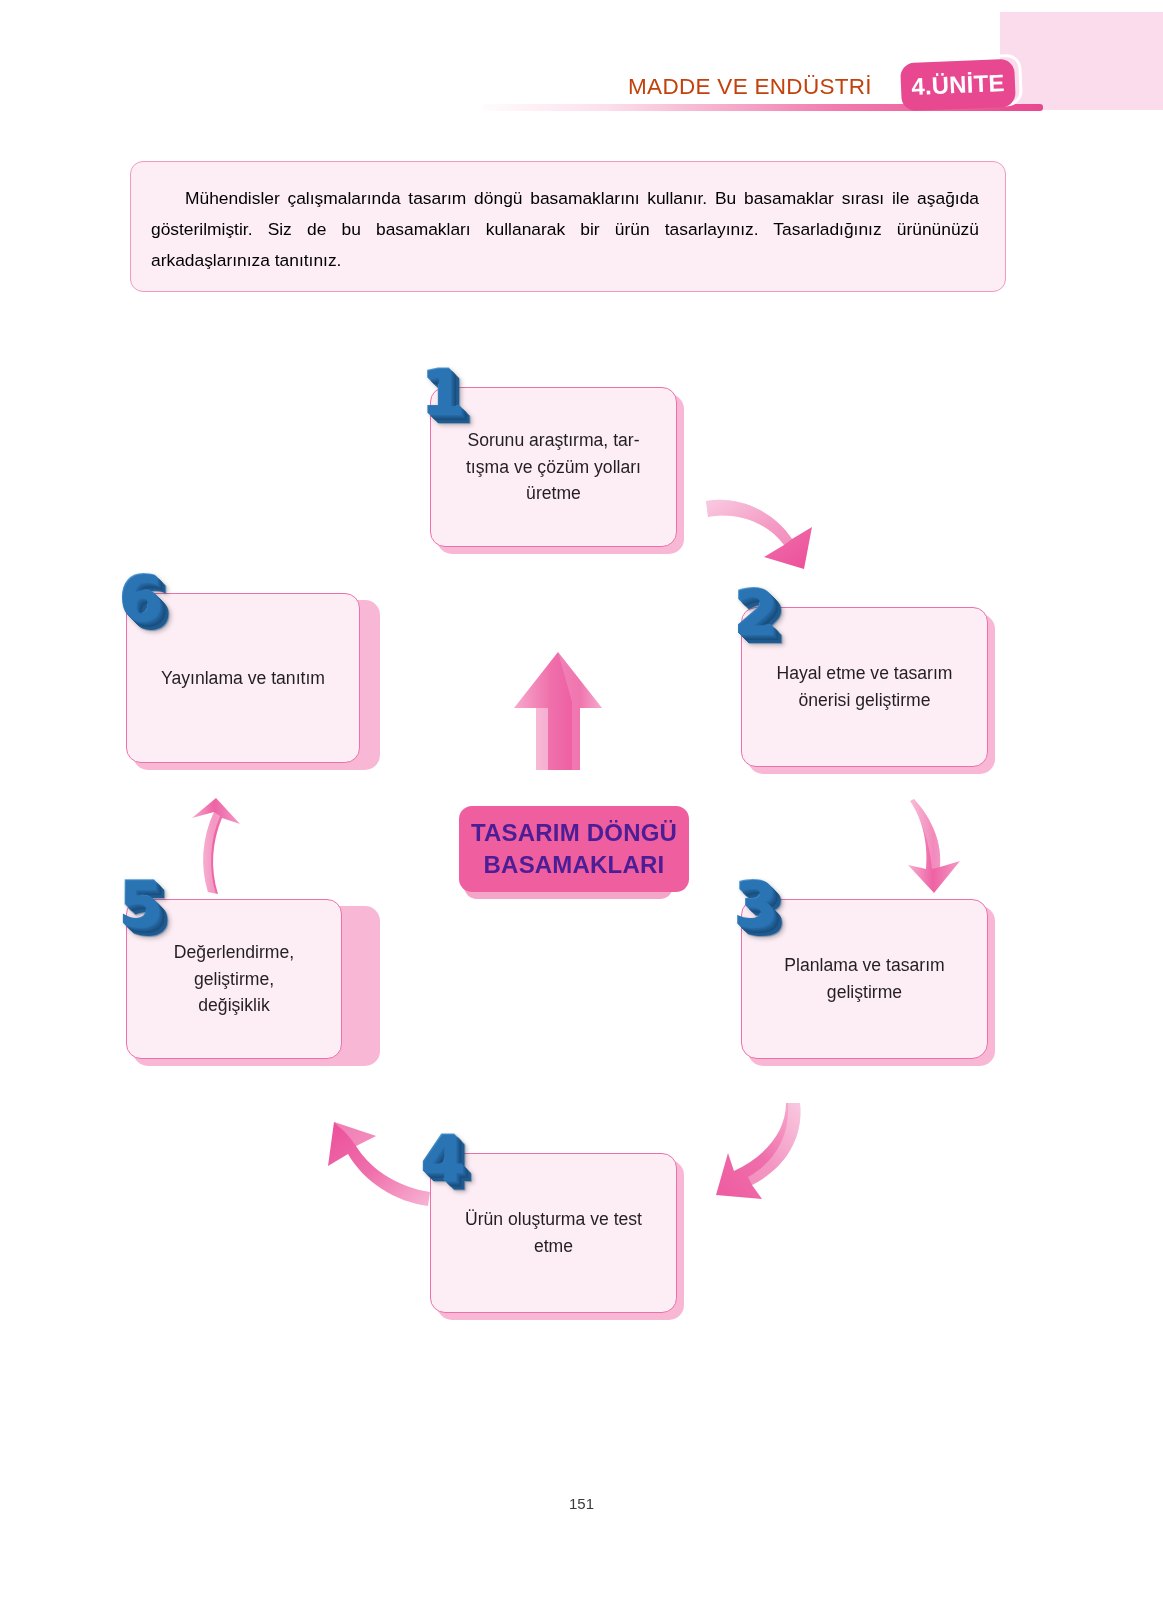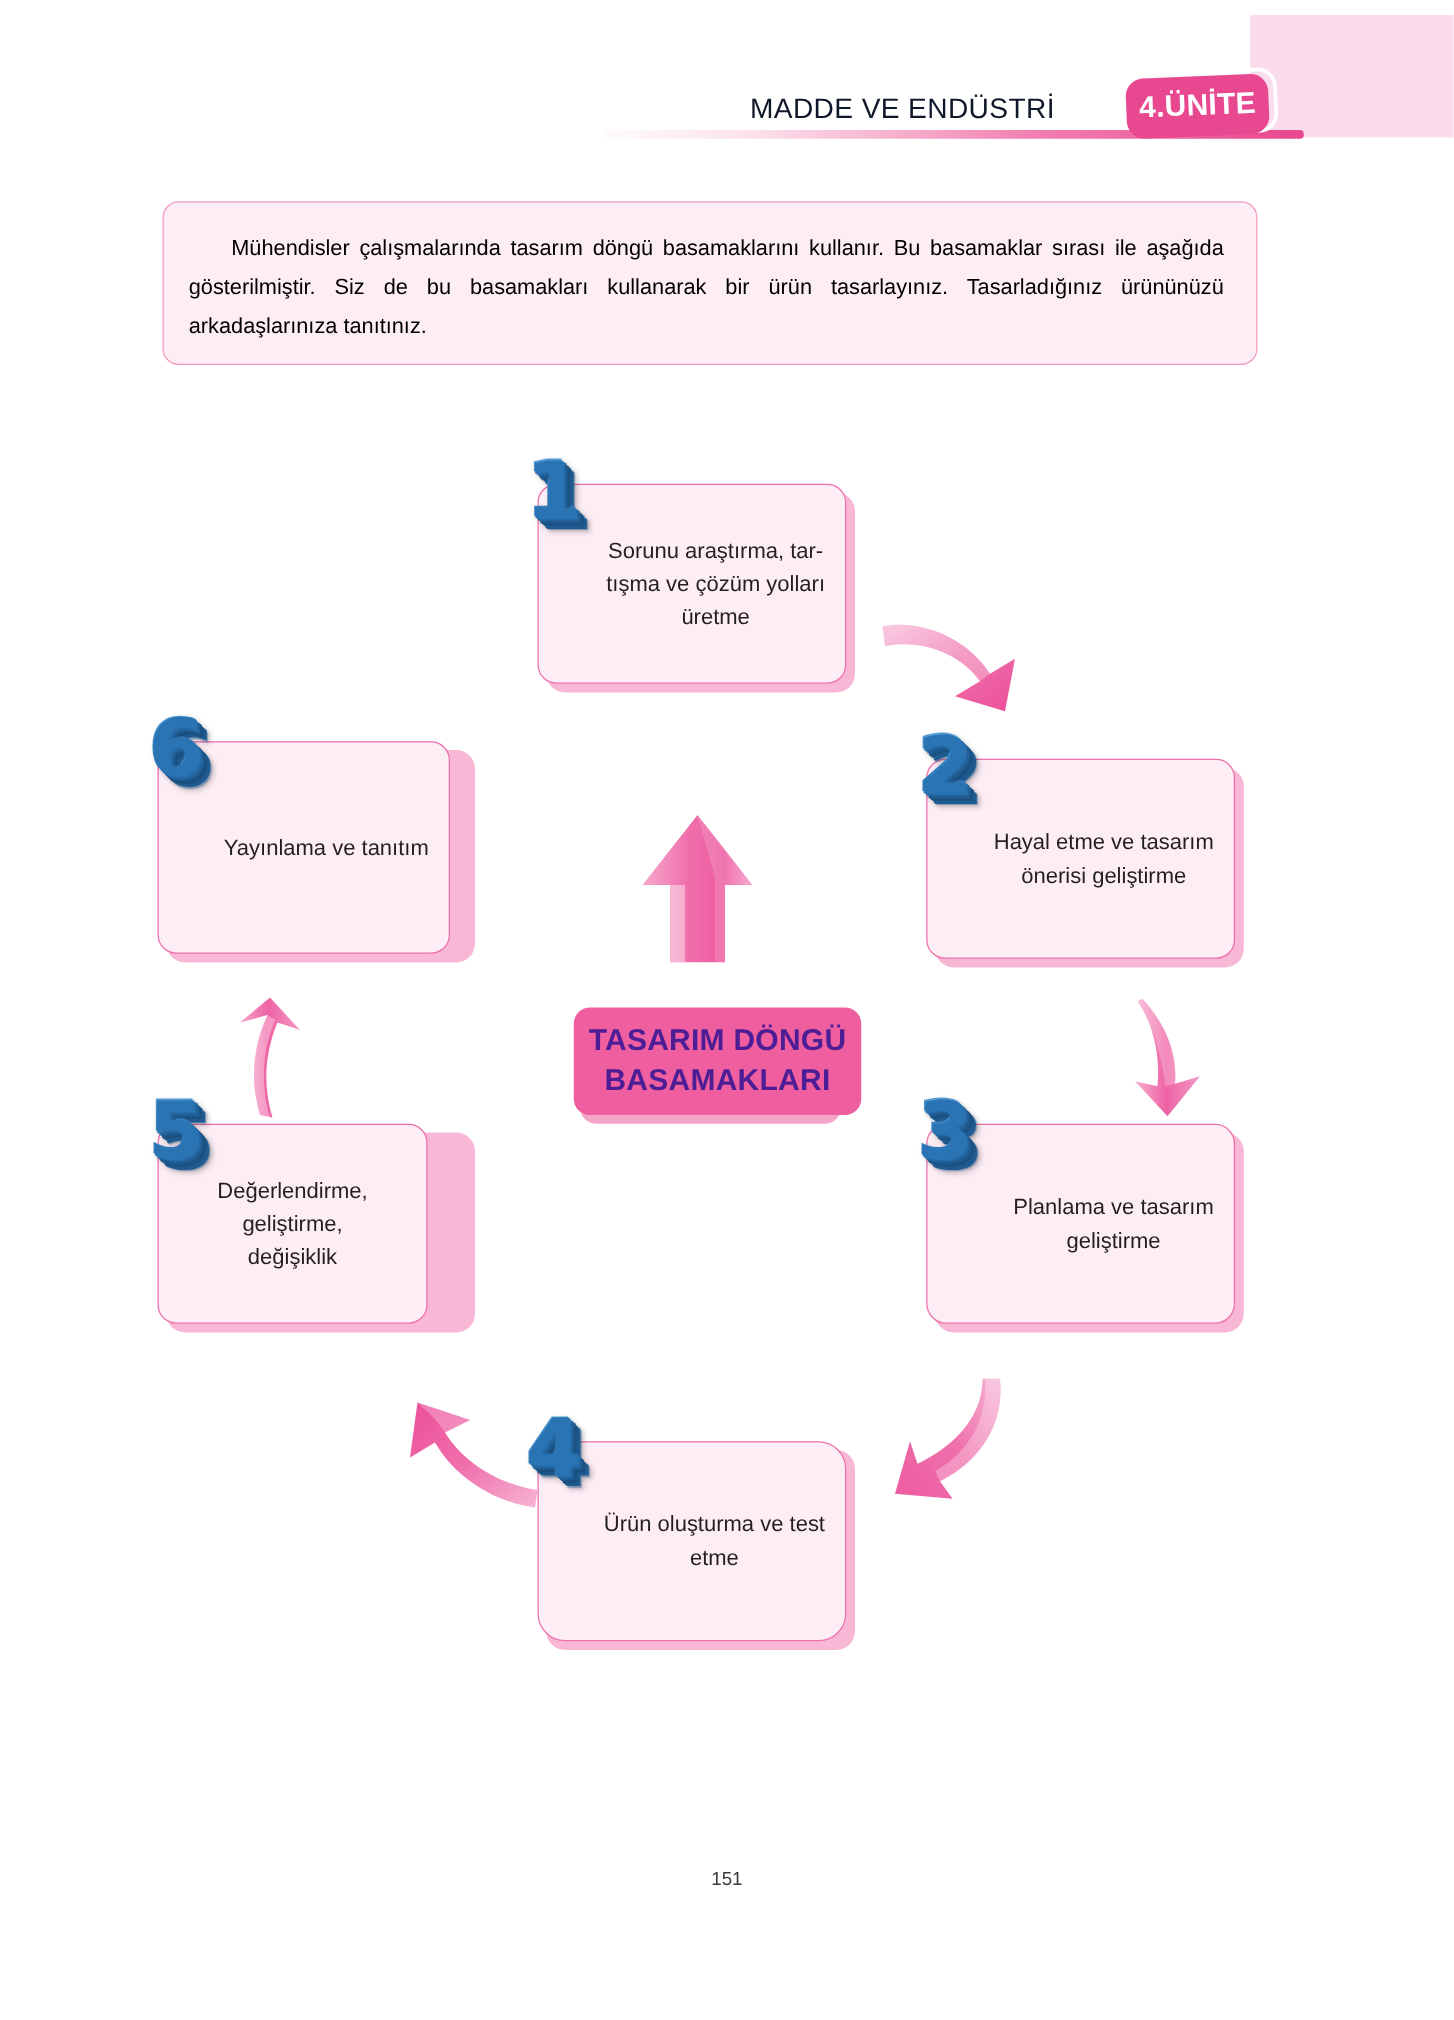--- a/index.html
+++ b/index.html
@@ -32,24 +32,24 @@
     position: absolute;
     left: 483px; top: 104px;
     width: 560px; height: 7px;
     background: linear-gradient(to right, rgba(236,83,148,0.02) 0%, rgba(236,83,148,0.18) 22%, rgba(236,83,148,0.75) 62%, #e8478e 100%);
     border-radius: 0 3px 3px 0;
   }
   #header-title {
     position: absolute;
     left: 600px; top: 74px;
     width: 300px;
-    text-align: left;
+    text-align: center;
     font-size: 22.5px;
     letter-spacing: .3px;
-    color: #0f172a;
+    color: #c2410c;
     white-space: nowrap;
   }
   #unit-badge-wrap {
     position: absolute;
     left: 901px; top: 60px;
     width: 122px; height: 52px;
   }
   #unit-badge-outline {
     position: absolute;
     left: 3px; top: -4px;
@@ -100,21 +100,21 @@
   #cycle { position: absolute; left: 0; top: 0; width: 1163px; height: 1616px; }
 
   .step-box {
     position: absolute;
     box-sizing: border-box;
     background: #fdeef5;
     border: 1.7px solid #ee70ab;
     border-radius: 15px;
     display: flex;
     align-items: center;
-    justify-content: flex-end;
+    justify-content: center;
     padding: 0 16px;
   }
   .step-shadow {
     position: absolute;
     background: #f8b7d4;
     border-radius: 15px;
   }
   .step-text {
     font-size: 17.6px;
     line-height: 1.52;
@@ -218,21 +218,21 @@
   <div class="step-num" style="left:733px; top:580px;">2</div>
 
   <div class="step-shadow" style="left:748px; top:906px; width:247px; height:160px;"></div>
   <div class="step-box" style="left:741px; top:899px; width:247px; height:160px;border-radius:16px;">
     <div class="step-text" style="white-space:pre-line;">Planlama ve  tasarım
 geliştirme</div>
   </div>
   <div class="step-num" style="left:733px; top:872px;">3</div>
 
   <div class="step-shadow" style="left:437px; top:1160px; width:247px; height:160px;"></div>
-  <div class="step-box" style="left:430px; top:1153px; width:247px; height:160px;border-radius:22px;">
+  <div class="step-box" style="left:430px; top:1153px; width:247px; height:160px;">
     <div class="step-text" style="white-space:pre-line;">Ürün oluşturma ve test
 etme</div>
   </div>
   <div class="step-num" style="left:420px; top:1126px;">4</div>
 
   <div class="step-shadow" style="left:133px; top:906px; width:247px; height:160px;"></div>
   <div class="step-box" style="left:126px; top:899px; width:216px; height:160px;">
     <div class="step-text" style="white-space:pre-line;">Değerlendirme, geliştirme,
 değişiklik</div>
   </div>

